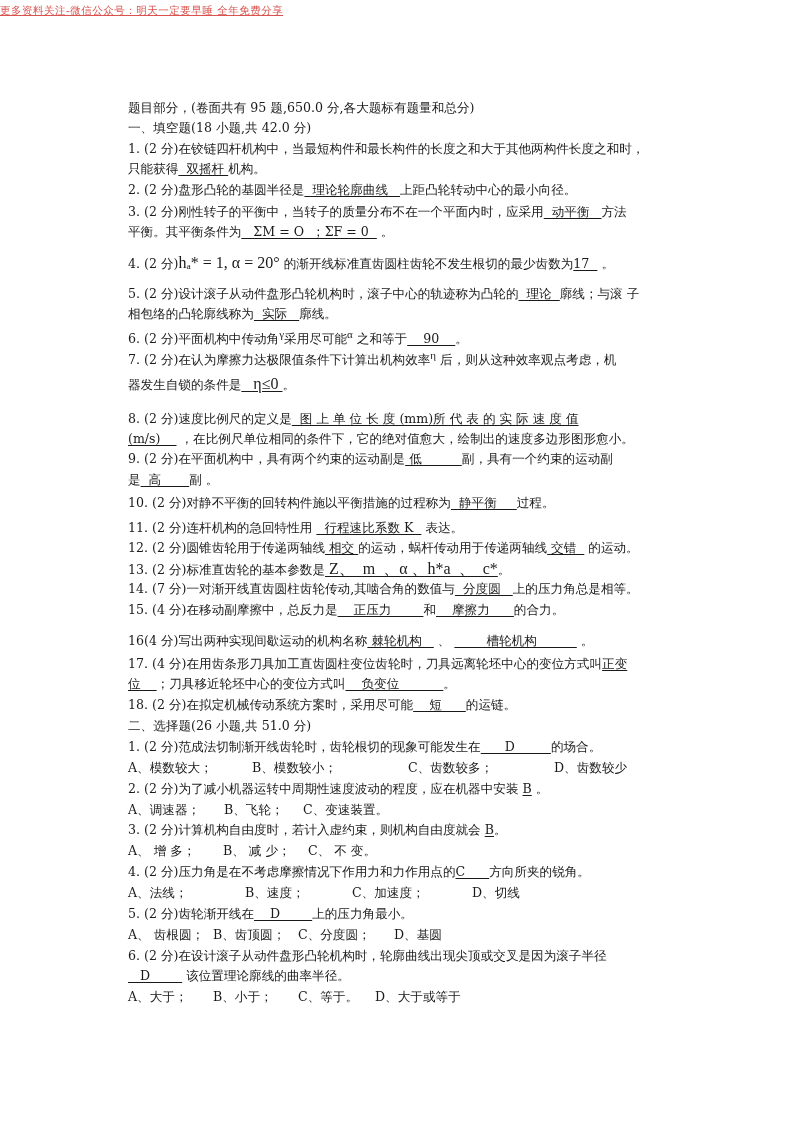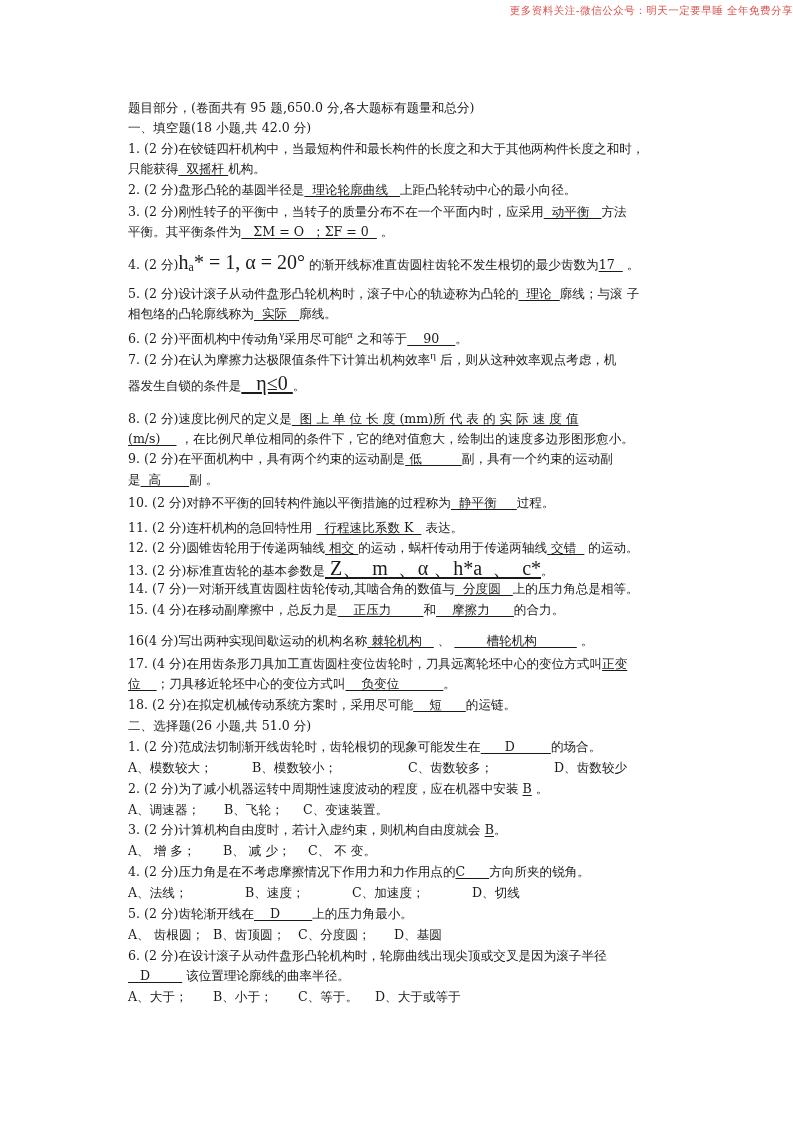--- a/index.html
+++ b/index.html
@@ -1,24 +1,24 @@
 <!DOCTYPE html>
 <html><head>
 <meta charset="utf-8">
 <style>
   html, body { margin: 0; padding: 0; background: #ffffff; }
   body { width: 793px; height: 1122px; position: relative; overflow: hidden;
          font-family: "DejaVu Serif", "Liberation Serif", serif; color: #1a1a1a; }
-  .banner { position: absolute; top: 4px; left: 0; width: 793px; text-align: right;
+  .banner { position: absolute; top: 4px; left: 0; width: 793px; text-align: left;
             font-size: 10.5px; color: #d9534f; letter-spacing: 0.5px;
-            font-family: "DejaVu Sans", sans-serif; }
+            font-family: "DejaVu Sans", sans-serif; text-decoration: underline; }
   .page { position: absolute; left: 120px; top: 98px; width: 555px; font-size: 12.6px; line-height: 19.2px; }
   .ln { white-space: nowrap; position: absolute; left: 8px; }
   .u { text-decoration: underline; text-underline-offset: 2px; white-space: pre; }
-  .math { font-family: "Liberation Serif", serif; font-size: 20px; }
+  .math { font-family: "Liberation Serif", serif; font-size: 16px; }
   sup.sm { font-size: 11px; }
 </style>
 </head>
 <body>
 
 <div class="banner">更多资料关注-微信公众号：明天一定要早睡 全年免费分享</div>
 
 <div class="page">
   <div class="ln" style="top:0">题目部分，(卷面共有 95 题,650.0 分,各大题标有题量和总分)</div>
   <div class="ln" style="top:20px">一、填空题(18 小题,共 42.0 分)</div>

